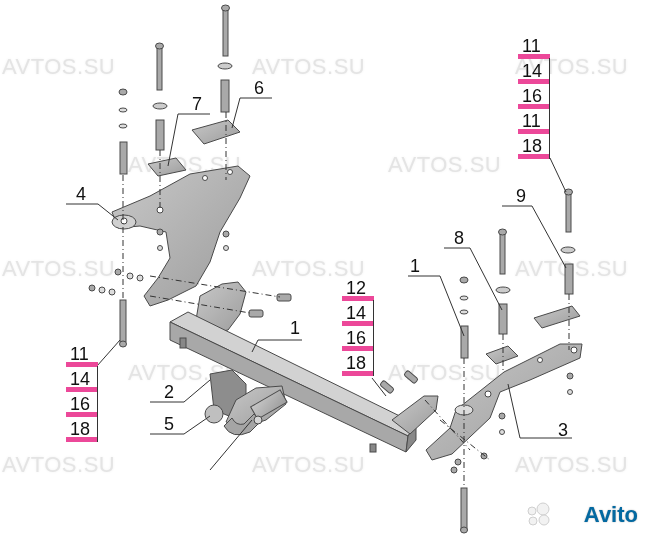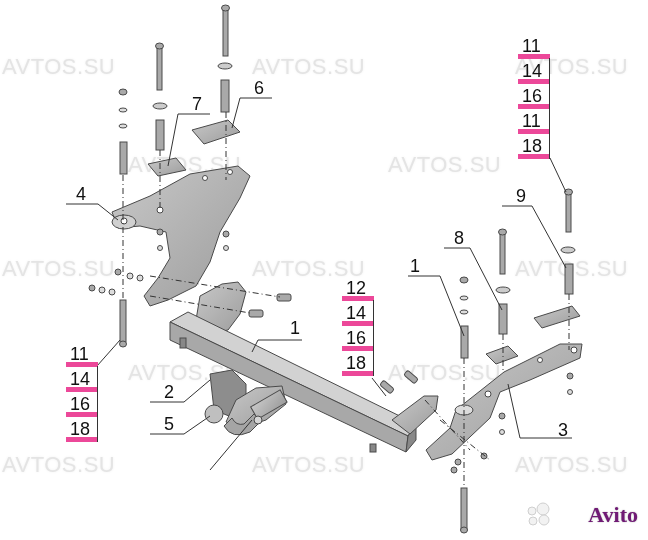--- a/index.html
+++ b/index.html
@@ -8,22 +8,22 @@
   #canvas { position: absolute; left: 0; top: 0; width: 648px; height: 540px; }
   .wm { position: absolute; font-family: "Liberation Sans", sans-serif; font-size: 22px;
         color: #e4e4e4; letter-spacing: 0.5px; text-shadow: 0 0 3px #f0f0f0; pointer-events: none; }
   .lbl { position: absolute; font-family: "Liberation Sans", sans-serif; font-size: 18px;
          color: #111; line-height: 20px; }
   .stack { position: absolute; }
   .stack .row { font-family: "Liberation Sans", sans-serif; font-size: 18px; color: #111;
                 line-height: 19px; height: 25px; box-sizing: border-box; padding-top: 3px;
                 border-bottom: 5px solid #ec4899; padding-left: 4px; }
   .stack .vline { position: absolute; right: 0; width: 1px; background: #333; }
-  .avito { position: absolute; right: 10px; bottom: 12px; font-family: Liberation Serif, serif;
-           font-size: 22px; font-weight: bold; color: #701a75;
+  .avito { position: absolute; right: 10px; bottom: 12px; font-family: Liberation Sans, sans-serif;
+           font-size: 22px; font-weight: bold; color: #0369a1;
            text-shadow: 0 0 2px #cfcfcf, 0 0 1px #bbb; }
   .avito-dots { position: absolute; right: 96px; bottom: 14px; width: 28px; height: 24px; }
 </style>
 </head>
 <body>
 
 <div id="canvas">
 
   <div id="wm-layer">
       <div class="wm" style="left: 2px; top: 54px;">AVTOS.SU</div>

